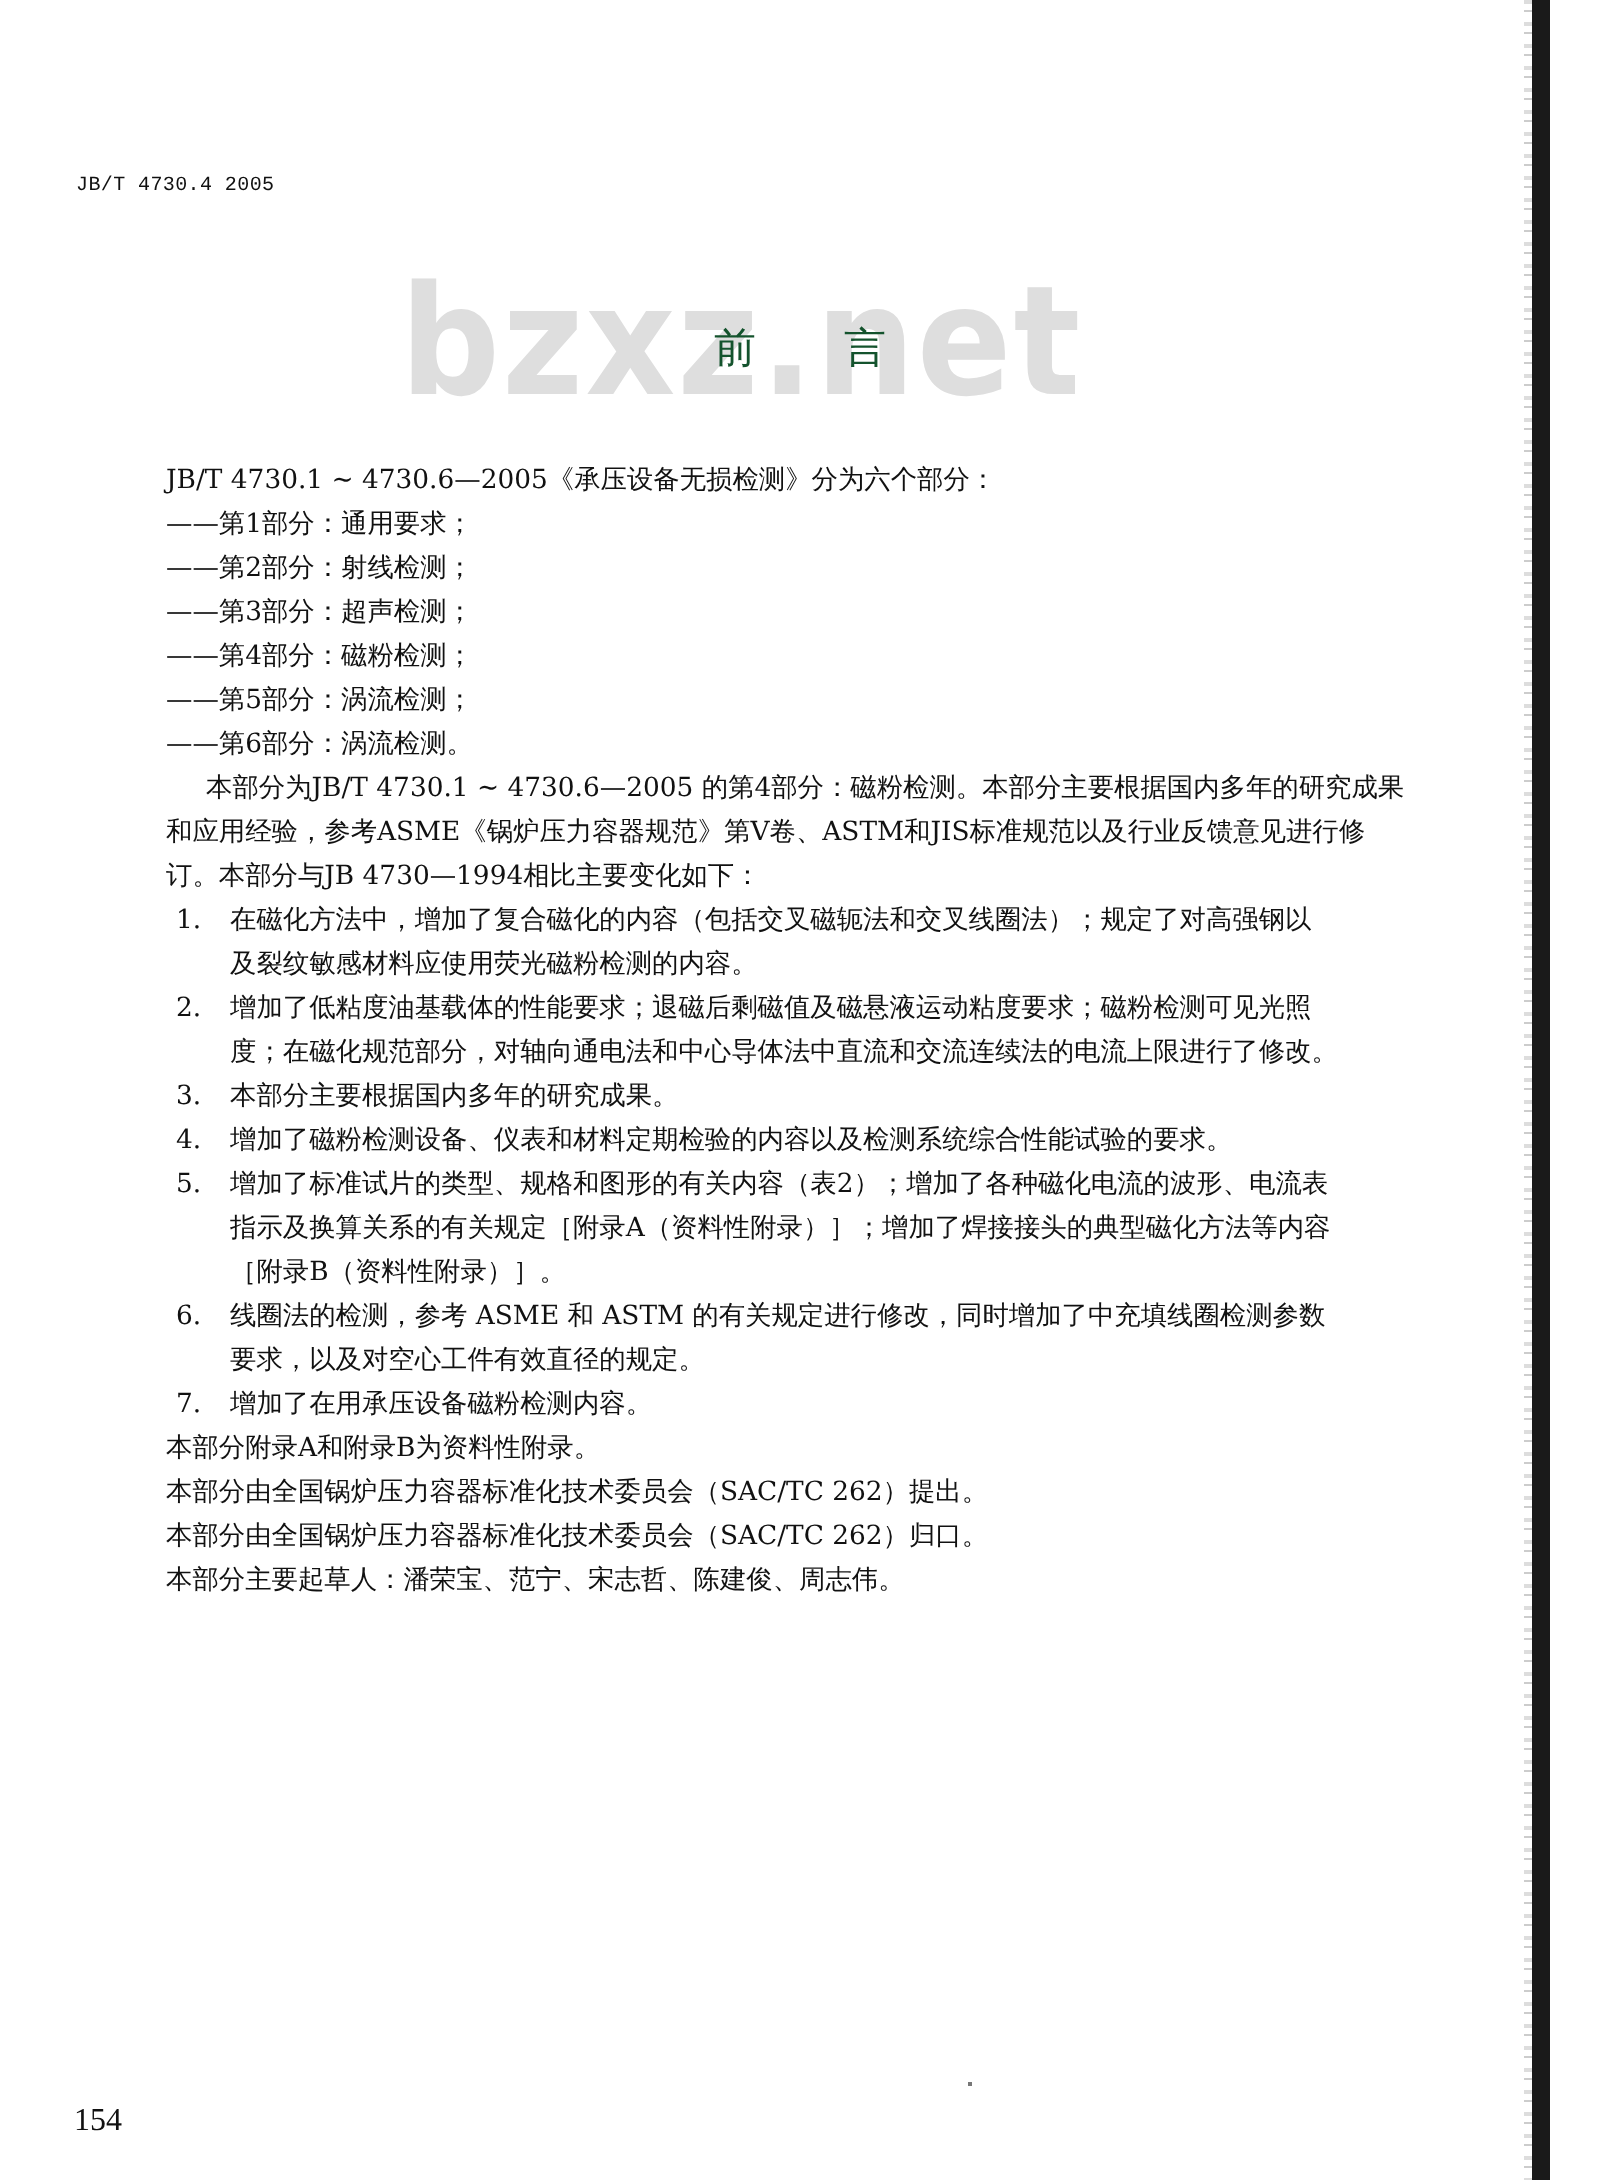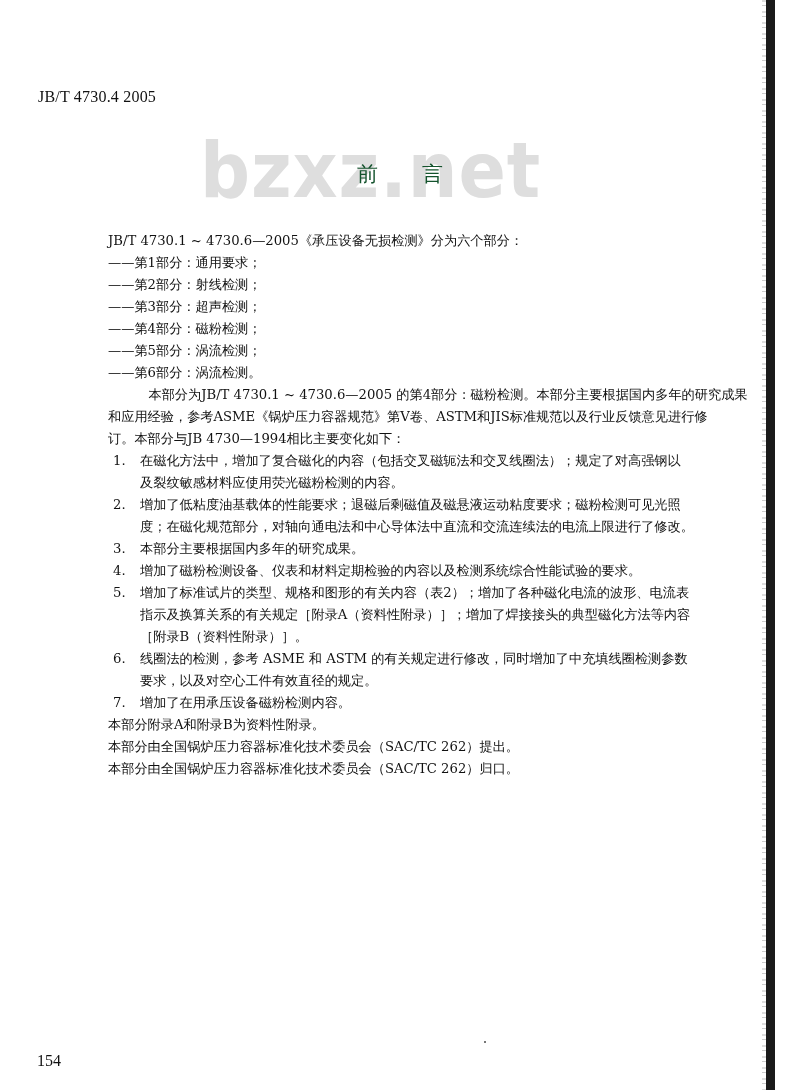--- a/index.html
+++ b/index.html
@@ -9,39 +9,39 @@
   }
   .edge-bar {
     position: absolute; left: 766px; top: 0; width: 9px; height: 1090px; background: #1a1a1a;
   }
   .edge-bar-fringe {
     position: absolute; left: 762px; top: 0; width: 4px; height: 1090px;
     background: repeating-linear-gradient(to bottom, #bbb 0 2px, #fff 2px 5px, #999 5px 6px, #fff 6px 11px);
     opacity: 0.5;
   }
   .std-code {
-    position: absolute; left: 38px; top: 88px; font-family: Liberation Serif, serif;
-    font-size: 16px; letter-spacing: 0.2px; color: #111;
+    position: absolute; left: 38px; top: 88px; font-family: Liberation Mono, monospace;
+    font-size: 10px; letter-spacing: 0.2px; color: #111;
   }
   .watermark {
     position: absolute; left: 200px; top: 133px; font-family: "DejaVu Sans", "Liberation Sans", sans-serif;
     font-weight: bold; font-size: 76px; color: #dedede; letter-spacing: 1px; line-height: 76px;
     transform: scaleX(0.92); transform-origin: left top;
   }
   .title {
     position: absolute; left: 0; width: 800px; top: 160px; text-align: center;
     font-family: "DejaVu Sans", "Liberation Sans", sans-serif; font-weight: normal; font-size: 21px; color: #14532d;
     letter-spacing: 0;
   }
   .title span.gap { display: inline-block; width: 44px; }
   .body {
-    position: absolute; left: 83px; top: 230px; width: 660px; font-size: 13.2px; line-height: 22px; margin-left: 25px;
+    position: absolute; left: 83px; top: 230px; width: 660px; font-size: 13.2px; line-height: 22px;
   }
   .line { white-space: nowrap; height: 22px; }
-  .indent { padding-left: 20px; text-align: center; }
+  .indent { padding-left: 20px; }
   .li { position: relative; padding-left: 32px; white-space: nowrap; height: 22px; }
   .li .num { position: absolute; left: 5px; top: 0; }
   .li-cont { padding-left: 32px; white-space: nowrap; height: 22px; }
   .pageno {
     position: absolute; left: 37px; top: 1052px; font-size: 16px; font-family: "Liberation Serif", "DejaVu Serif", serif;
   }
   .speck { position: absolute; left: 484px; top: 1041px; width: 2px; height: 2px; background: #777; }
 </style>
 </head>
 <body>
@@ -83,16 +83,17 @@
 
     <div class="li"><span class="num">6.</span><span>线圈法的检测，参考 ASME 和 ASTM 的有关规定进行修改，同时增加了中充填线圈检测参数</span></div>
     <div class="li-cont">要求，以及对空心工件有效直径的规定。</div>
 
     <div class="li"><span class="num">7.</span><span>增加了在用承压设备磁粉检测内容。</span></div>
   </div>
 
   <div class="line">本部分附录A和附录B为资料性附录。</div>
   <div class="line">本部分由全国锅炉压力容器标准化技术委员会（SAC/TC 262）提出。</div>
   <div class="line">本部分由全国锅炉压力容器标准化技术委员会（SAC/TC 262）归口。</div>
+  <div class="line">本部分主要起草人：潘荣宝、范宁、宋志哲、陈建俊、周志伟。</div>
 </div>
 
 <div class="speck"></div>
 <div class="pageno">154</div>
 
 </body></html>

